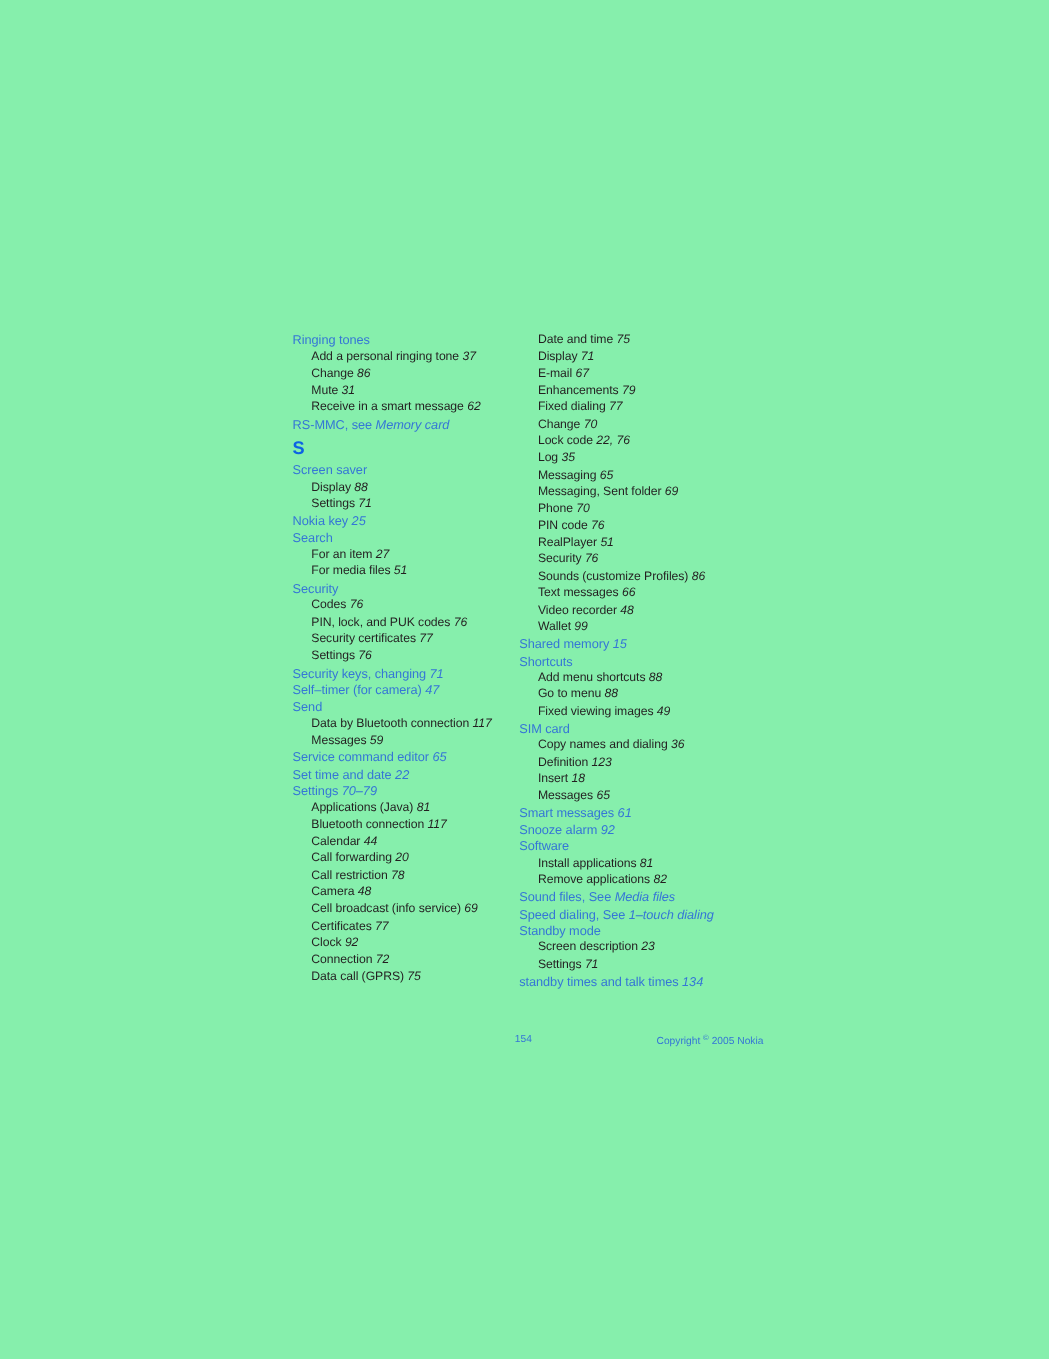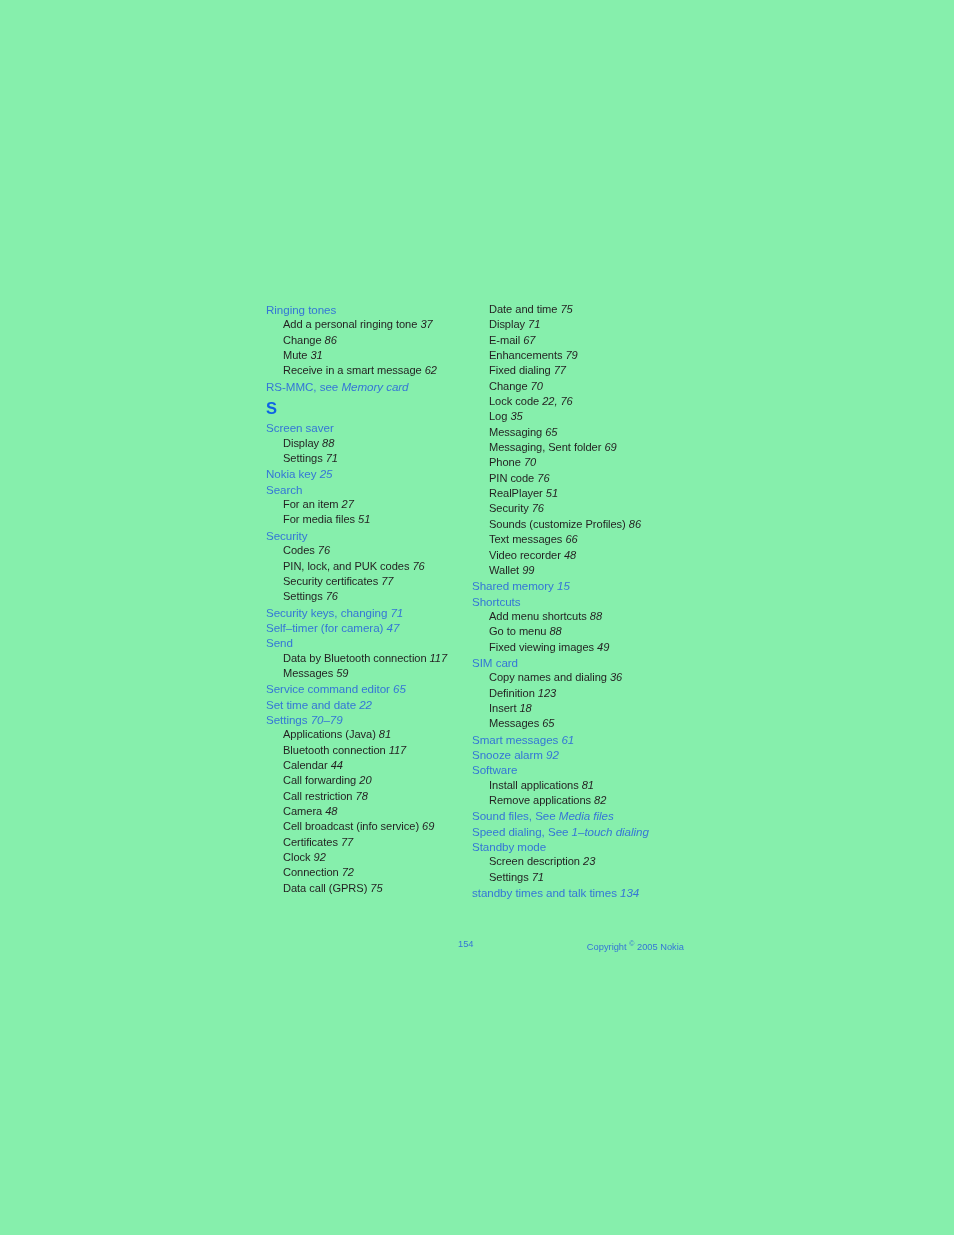--- a/index.html
+++ b/index.html
@@ -71,21 +71,21 @@
     font-size: 16.5px;
     font-weight: bold;
     line-height: 15.35px;
     padding-top: 7px;
     padding-bottom: 4px;
     letter-spacing: 0px;
   }
 
   .footer {
     position: absolute;
-    left: 264px;
+    left: 274px;
     top: 937px;
     width: 420px;
     height: 16px;
   }
   .footer-inner {
     position: relative;
     width: 100%;
     height: 100%;
   }
   .page-num {

